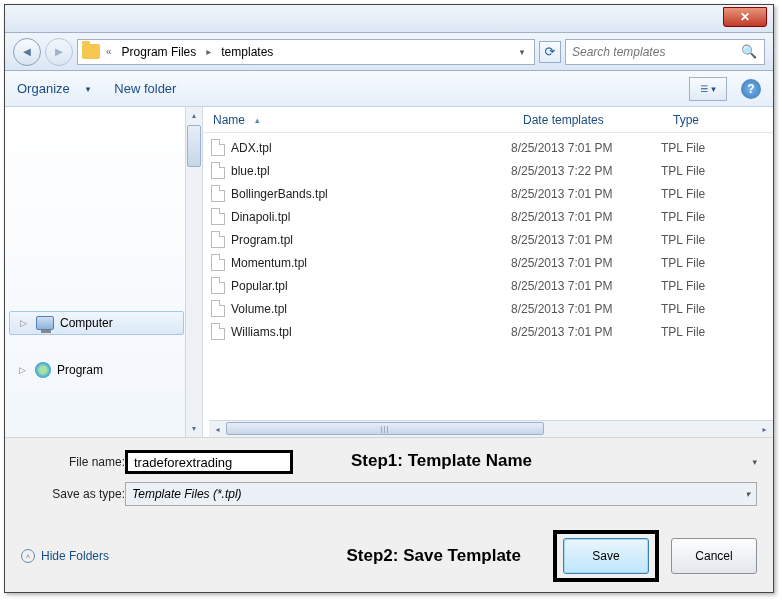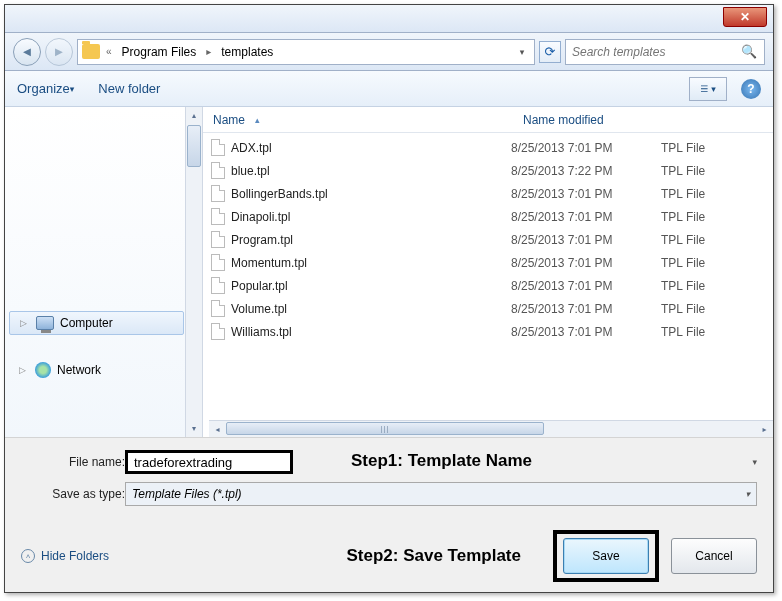--- a/index.html
+++ b/index.html
@@ -48,21 +48,21 @@
   display: flex; align-items: center; padding: 0 6px; font-size: 12px;
 }
 .search-box input { border: none; outline: none; flex: 1; font-style: italic; color: #4d7c0f; font-size: 12px; }
 .search-icon { color: #2a5a9a; cursor: pointer; font-size: 13px; }
 
 .toolbar {
   height: 36px; background: linear-gradient(#f6fafe, #e6eff9);
   border-bottom: 1px solid #c5d2e3; display: flex; align-items: center; padding: 0 12px; gap: 24px;
   color: #1a4d82; font-size: 13px;
 }
-.tb-item { display: flex; align-items: center; gap: 0; cursor: pointer; }
+.tb-item { display: flex; align-items: center; gap: 16px; cursor: pointer; }
 .tb-spacer { flex: 1; }
 .tb-right { display: flex; align-items: center; gap: 14px; }
 .view-btn { width: 38px; height: 24px; border: 1px solid #a0b0c8; background: linear-gradient(#f8fbff, #e0ebf6); display: flex; align-items: center; justify-content: center; cursor: pointer; gap: 3px; font-size: 9px; }
 .help-btn { width: 20px; height: 20px; border-radius: 50%; background: radial-gradient(#7ab8f0, #3572b0); color: #fff; font-weight: bold; display: flex; align-items: center; justify-content: center; font-size: 12px; cursor: pointer; }
 
 .main { flex: 1; display: flex; overflow: hidden; }
 .tree {
   width: 198px; border-right: 1px solid #d0d8e4; display: flex; flex-direction: column;
   font-size: 12px; position: relative; background: linear-gradient(#fff, #f2f7fc);
 }
@@ -186,38 +186,39 @@
         <div class="tree-blank"></div>
         <div class="tree-item selected">
           <span class="expand">▷</span>
           <span class="icon-computer"></span>
           <span>Computer</span>
         </div>
         <div class="tree-blank"></div>
         <div class="tree-item">
           <span class="expand">▷</span>
           <span class="icon-network"></span>
-          <span>Network</span>
+          <span>Program</span>
         </div>
       </div>
       <div class="tree-vsbar">
         <div class="arrow">▴</div>
         <div class="thumb"></div>
         <div class="track"></div>
         <div class="arrow">▾</div>
       </div>
     </div>
 
     <div class="filelist">
       <div class="columns">
         <div class="col col-name">
           <span>Name</span>
           <span class="sort-arrow">▴</span>
         </div>
-        <div class="col col-date">Name modified</div>
+        <div class="col col-date">Date templates</div>
+        <div class="col col-type">Type</div>
       </div>
       <div class="rows" id="rows">
           <div class="row">
             <div class="cell-name">
               <span class="file-icon"></span>
               <span>ADX.tpl</span>
             </div>
             <div class="cell-date">8/25/2013 7:01 PM</div>
             <div class="cell-type">TPL File</div>
           </div>

